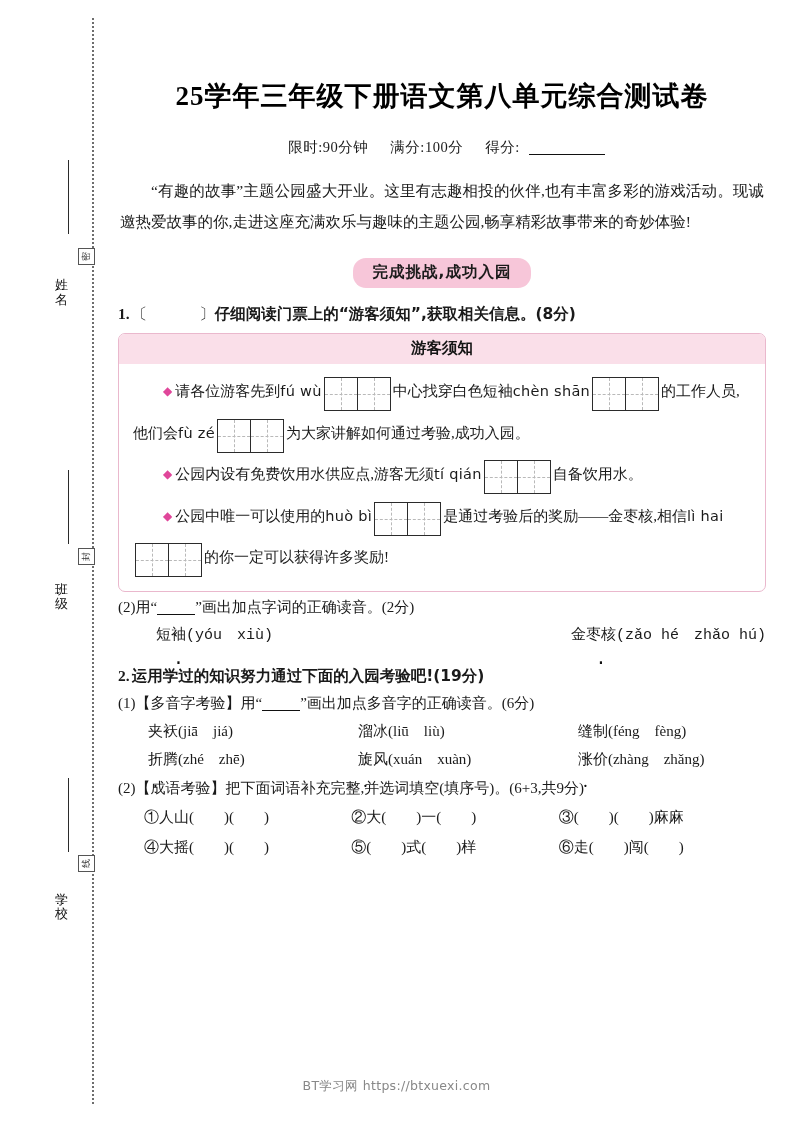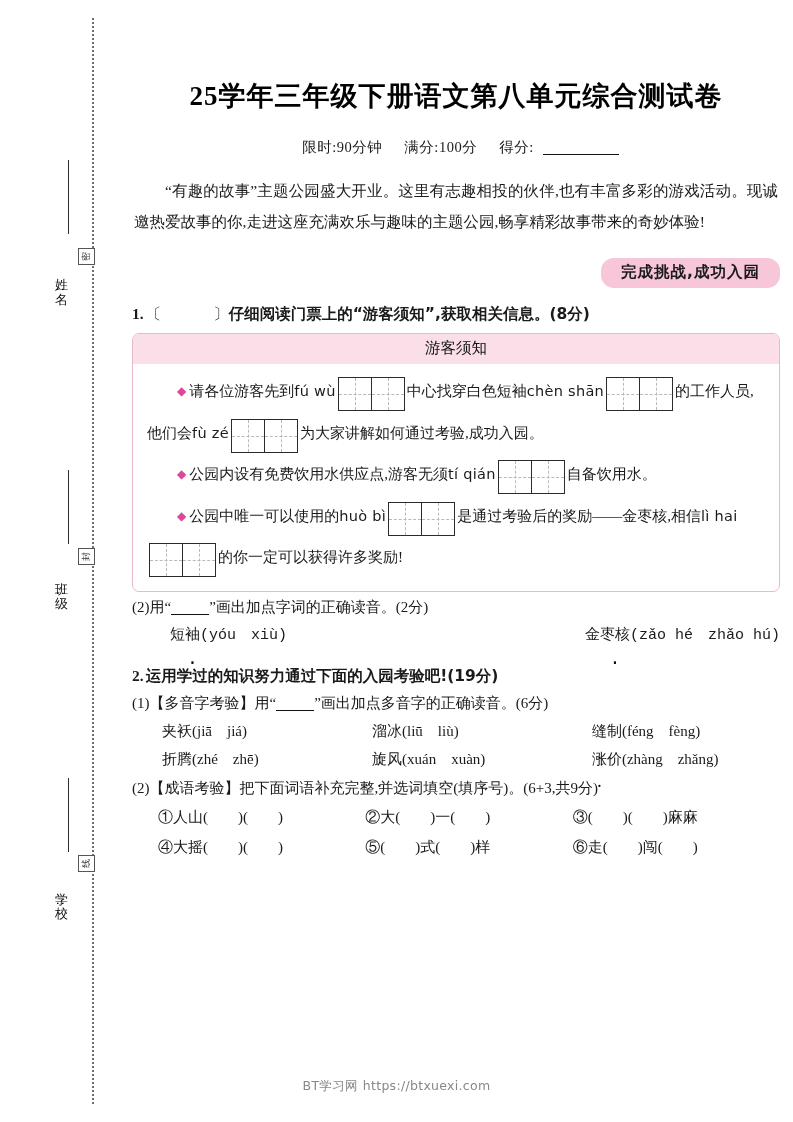--- a/index.html
+++ b/index.html
@@ -58,21 +58,21 @@
     position: absolute;
     left: 68px;
     width: 0;
     border-left: 1px solid #2b2b2b;
     height: 74px;
   }
 
   
   #sheet {
     position: absolute;
-    left: 132px; top: 0;
+    left: 118px; top: 0;
     width: 648px; height: 828px;
   }
 
   #paper-title {
     margin: 0;
     padding-top: 78px;
     font-size: 27px;
     font-weight: 700;
     text-align: center;
     letter-spacing: 1px;
@@ -97,21 +97,21 @@
 
   #intro {
     margin-top: 18px;
     font-size: 15.5px;
     line-height: 31px;
     text-align: justify;
     text-indent: 2em;
     padding: 0 2px;
   }
 
-  #section-banner-wrap { text-align: right; margin-top: 21px; }
+  #section-banner-wrap { text-align: center; margin-top: 21px; }
   #section-banner {
     display: inline-block;
     padding: 4px 20px 5px;
     border-radius: 13px;
     background: #f7c6d9;
     color: #1b1b1b;
     font-size: 15.5px;
     font-weight: 700;
     letter-spacing: 1px;
     font-family: "DejaVu Sans", sans-serif;
@@ -136,21 +136,21 @@
     margin-top: 7px;
     border: 1.2px solid #eab8cd;
     border-radius: 7px;
     overflow: hidden;
     background: #fff;
   }
   #ticket-title {
     background: #fadfe9;
     text-align: center;
     font-size: 15.5px;
-    font-weight: 400;
+    font-weight: 700;
     padding: 4px 0 5px;
     font-family: "DejaVu Sans", sans-serif;
     color: #141414;
   }
   #ticket-body {
     padding: 7px 14px 12px 14px;
     font-size: 15px;
     line-height: 40px;
   }
   .ticket-line { white-space: normal; }

